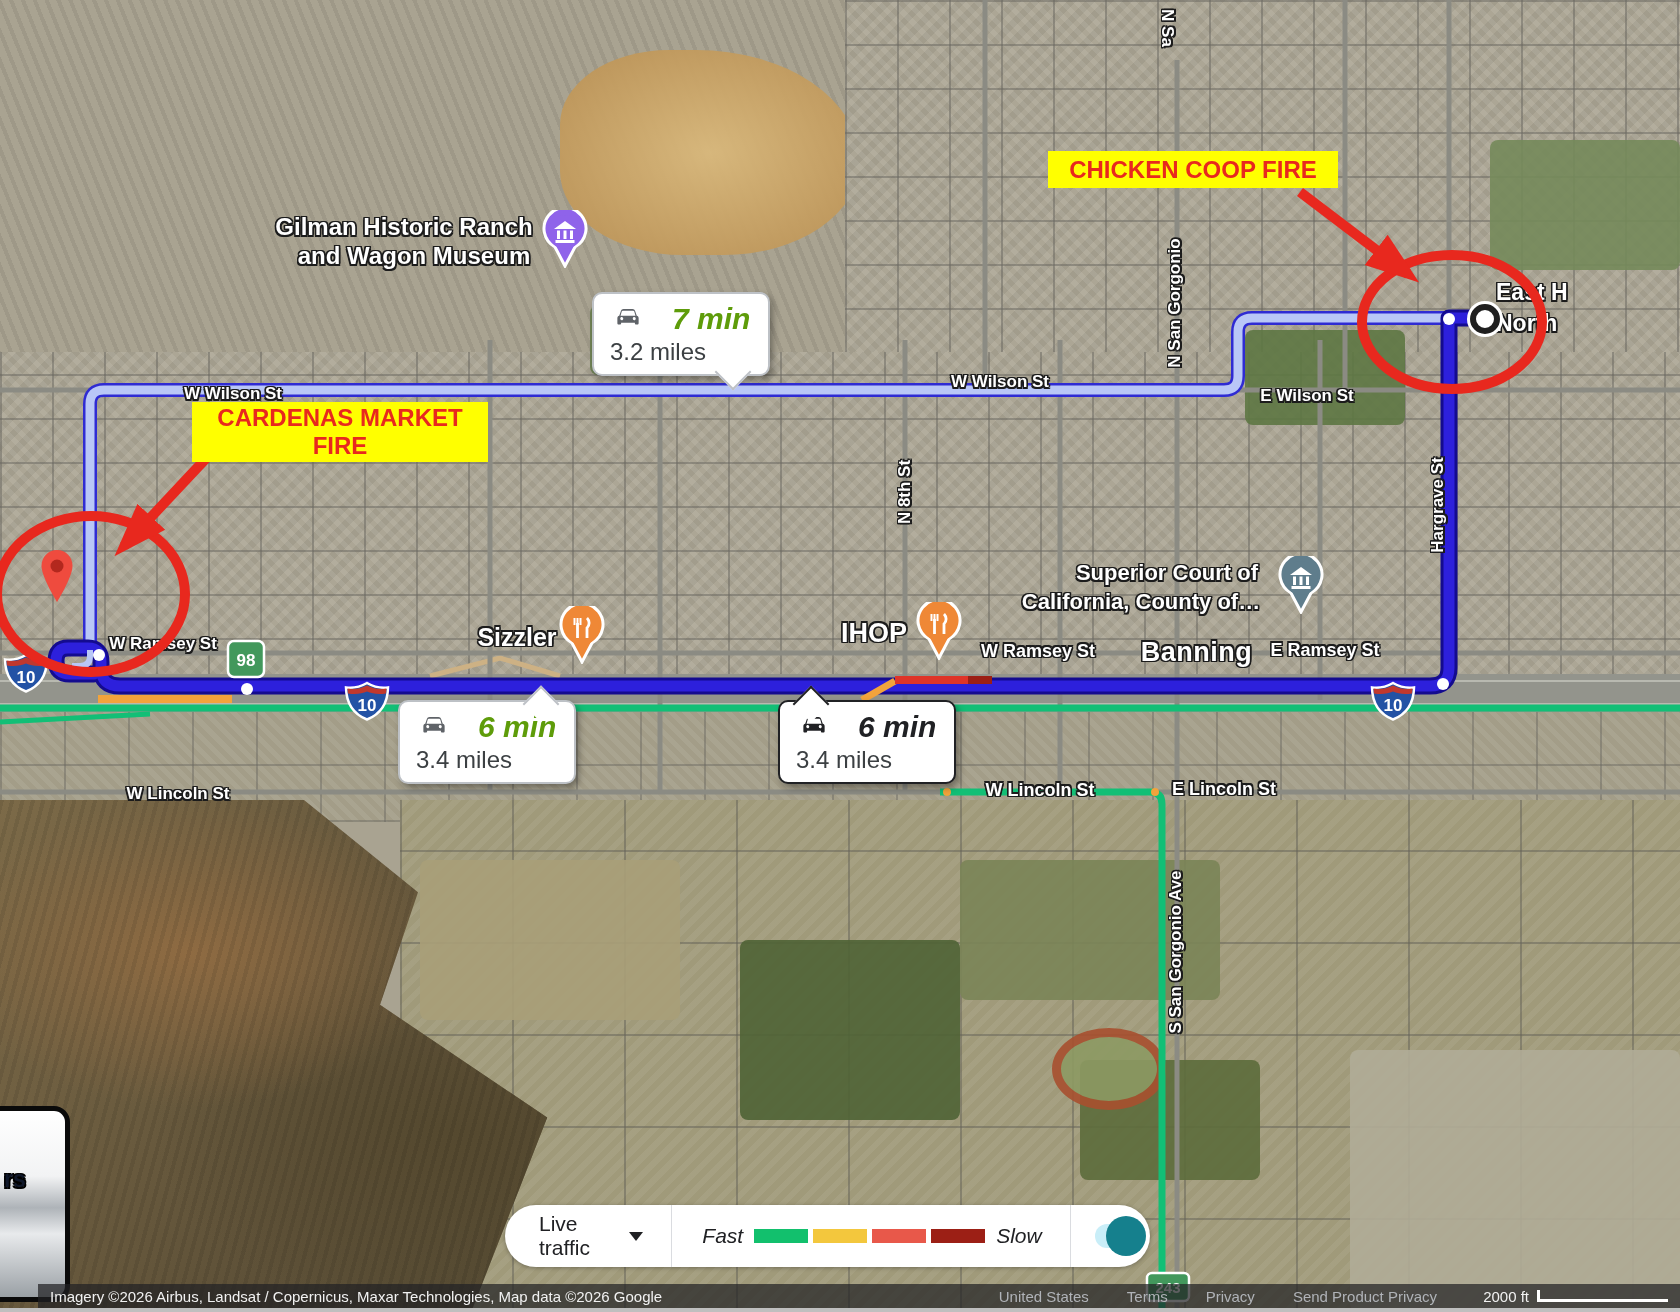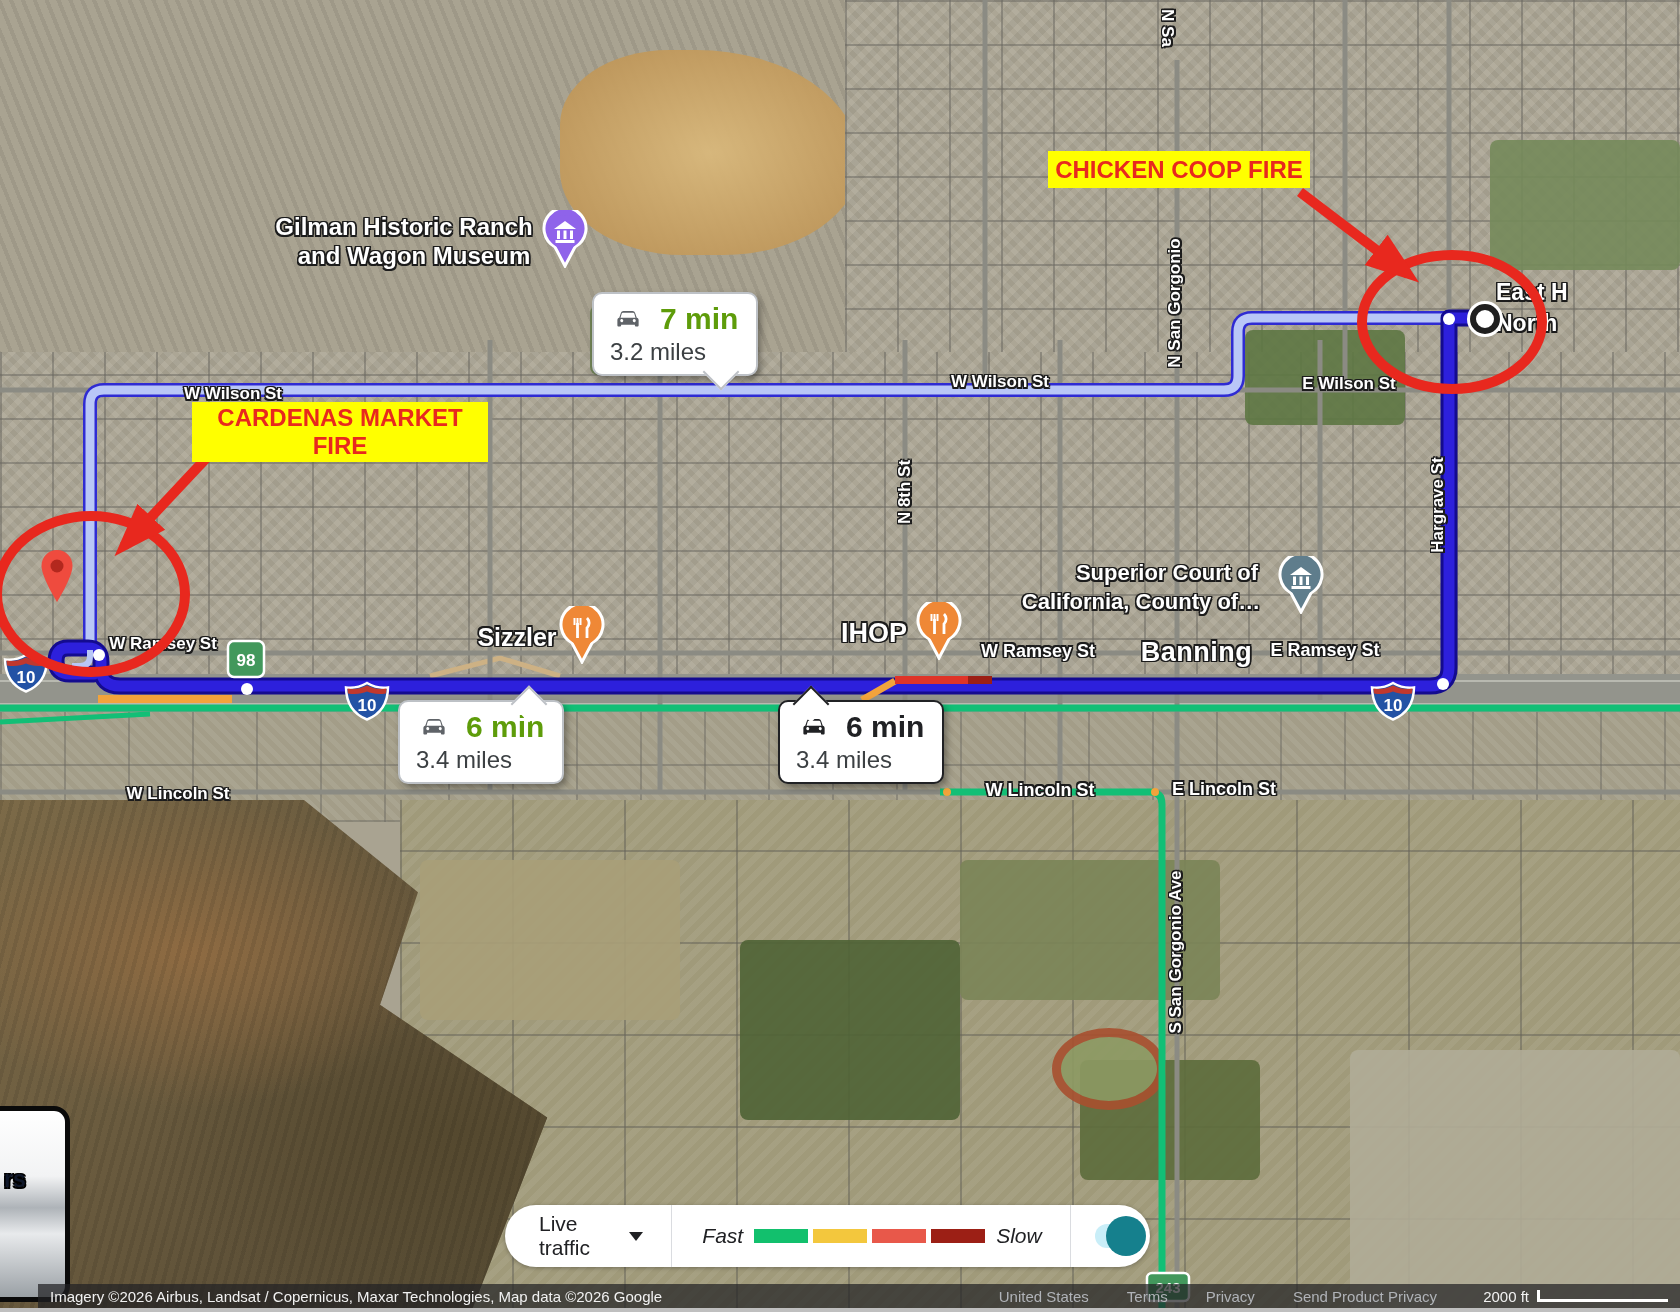--- a/index.html
+++ b/index.html
@@ -66,21 +66,21 @@
     background:#fff;border:6px solid #1f1f1f;box-shadow:0 0 0 3px #fff;z-index:26;}
 
   
   .anno-svg{position:absolute;left:0;top:0;z-index:40;pointer-events:none;}
   .ybox{position:absolute;background:var(--annotation-yellow);color:var(--annotation-red);
     font-weight:700;font-size:24px;text-align:center;z-index:41;}
 
   
   .badge{position:absolute;background:#fff;border:2px solid #bdc1c6;border-radius:10px;
     box-shadow:3px 4px 7px rgba(0,0,0,.35);padding:8px 18px 8px 16px;z-index:45;}
-  .badge .row{display:flex;align-items:center;gap:14px;}
+  .badge .row{display:flex;gap:26px;font-style:italic;}
   .badge .time{font-size:30px;font-weight:700;color:var(--time-green);}
   .badge .miles{font-size:24px;color:#3c4043;display:block;margin-top:2px;}
   .badge.selected{border-color:#202124;}
   .badge.selected .time{color:#202124;}
   .tail{position:absolute;width:24px;height:24px;background:#fff;transform:rotate(45deg);}
   .tail-br{bottom:-11px;right:22px;border-right:2px solid #bdc1c6;border-bottom:2px solid #bdc1c6;}
   .tail-tr{top:-11px;right:20px;border-left:2px solid #bdc1c6;border-top:2px solid #bdc1c6;}
   .tail-tl{top:-11px;left:18px;border-left:2px solid #202124;border-top:2px solid #202124;}
 
   
@@ -203,21 +203,21 @@
       <text x="19" y="26" fill="#fff" font-size="17" font-weight="bold" text-anchor="middle">98</text>
     </g>
     <g transform="translate(1146,1272)">
       <rect x="1" y="1" width="42" height="28" rx="5" fill="#42985c" stroke="#fff" stroke-width="2.5"></rect>
       <text x="22" y="21" fill="#fff" font-size="15" font-weight="bold" text-anchor="middle">243</text>
     </g>
   </svg>
 
   <span class="st" style="left:233px;top:394px;">W Wilson St</span>
   <span class="st" style="left:1000px;top:382px;">W Wilson St</span>
-  <span class="st" style="left:1307px;top:384px;margin-left:42px;">E Wilson St</span>
+  <span class="st" style="left:1307px;top:396px;">E Wilson St</span>
   <span class="st" style="left:163px;top:644px;">W Ramsey St</span>
   <span class="st" style="left:1038px;top:651px;font-size:18px;">W Ramsey St</span>
   <span class="st" style="left:1325px;top:650px;font-size:18px;">E Ramsey St</span>
   <span class="st" style="left:178px;top:794px;">W Lincoln St</span>
   <span class="st" style="left:1040px;top:790px;font-size:18px;">W Lincoln St</span>
   <span class="st" style="left:1224px;top:789px;font-size:18px;">E Lincoln St</span>
   <span class="vlabel-down" style="left:1167px;top:28px;">N Sa</span>
   <span class="vlabel" style="left:1175px;top:303px;">N San Gorgonio</span>
   <span class="vlabel" style="left:905px;top:492px;">N 8th St</span>
   <span class="vlabel" style="left:1438px;top:505px;">Hargrave St</span>
@@ -276,21 +276,21 @@
       <marker id="ah" markerUnits="userSpaceOnUse" markerWidth="54" markerHeight="46" refX="40" refY="23" orient="auto">
         <polygon points="0,4 54,23 0,42" style="fill:var(--annotation-red)"></polygon>
       </marker>
     </defs>
     <ellipse cx="1452" cy="322" rx="90" ry="67" fill="none" style="stroke:var(--annotation-red)" stroke-width="10"></ellipse>
     <ellipse cx="91" cy="594" rx="94" ry="78" fill="none" style="stroke:var(--annotation-red)" stroke-width="10"></ellipse>
     <line x1="1300" y1="192" x2="1408" y2="274" style="stroke:var(--annotation-red)" stroke-width="10" marker-end="url(#ah)"></line>
     <line x1="212" y1="452" x2="124" y2="546" style="stroke:var(--annotation-red)" stroke-width="10" marker-end="url(#ah)"></line>
   </svg>
 
-  <div class="ybox" style="left:1048px;top:151px;width:262px;height:37px;line-height:37px;">
+  <div class="ybox" style="left:1048px;top:151px;width:290px;height:37px;line-height:37px;">
     <span>CHICKEN COOP FIRE</span>
   </div>
   <div class="ybox" style="left:192px;top:402px;width:296px;height:58px;line-height:28px;padding-top:2px;">
     <div>CARDENAS MARKET</div>
     <div>FIRE</div>
   </div>
 
   <div class="badge" style="left:592px;top:292px;">
     <div class="tail tail-br"></div>
     <div class="row">

